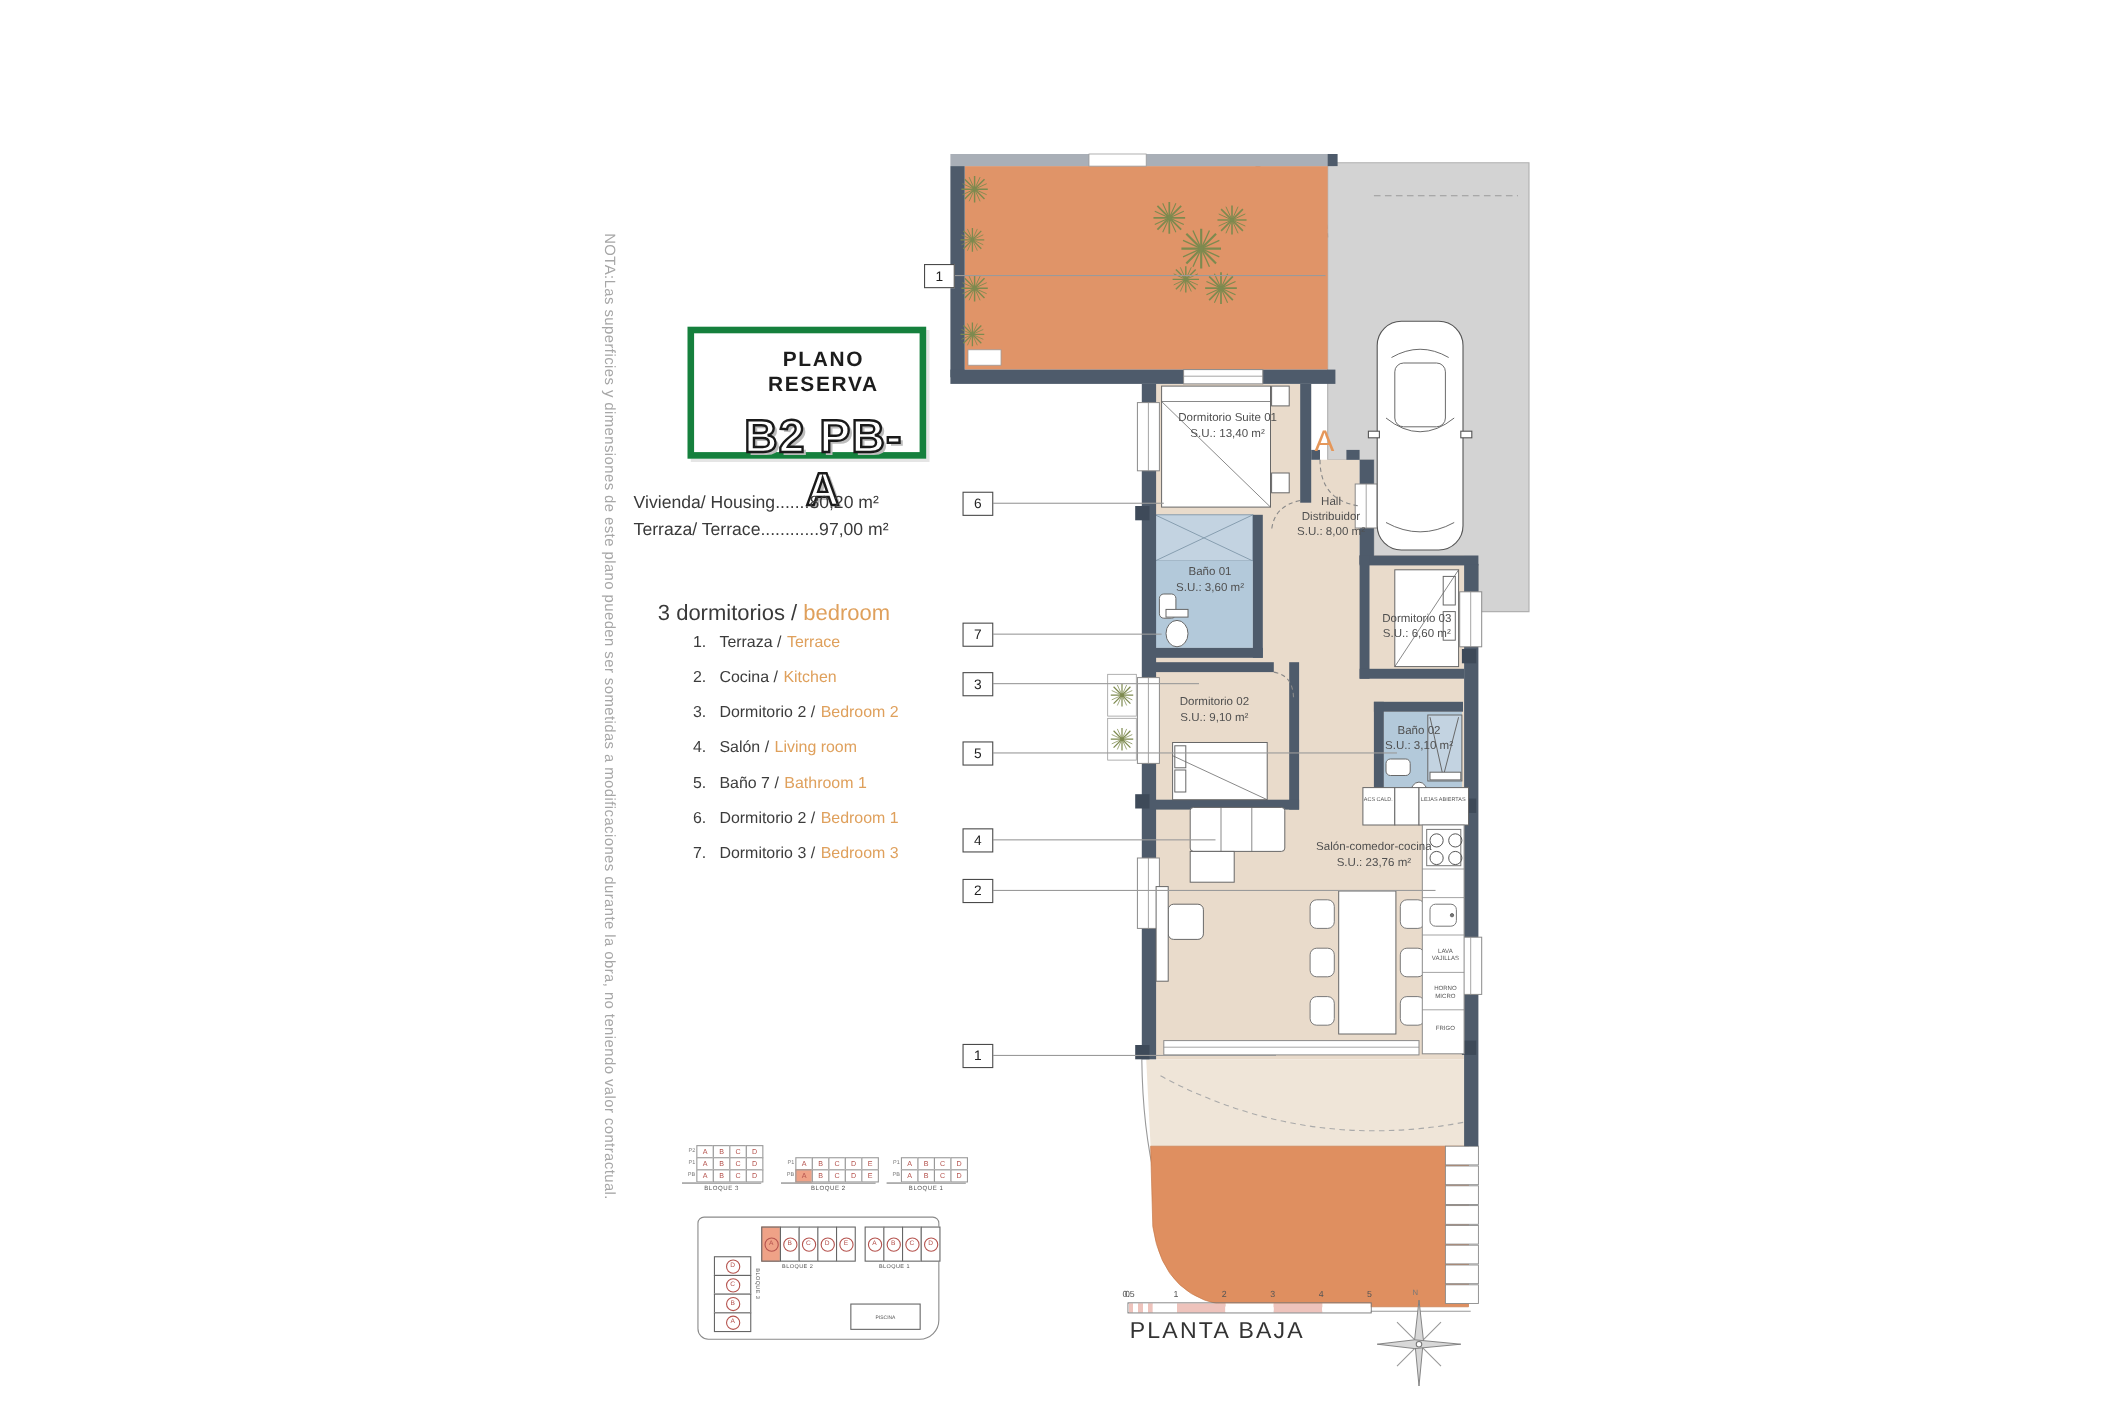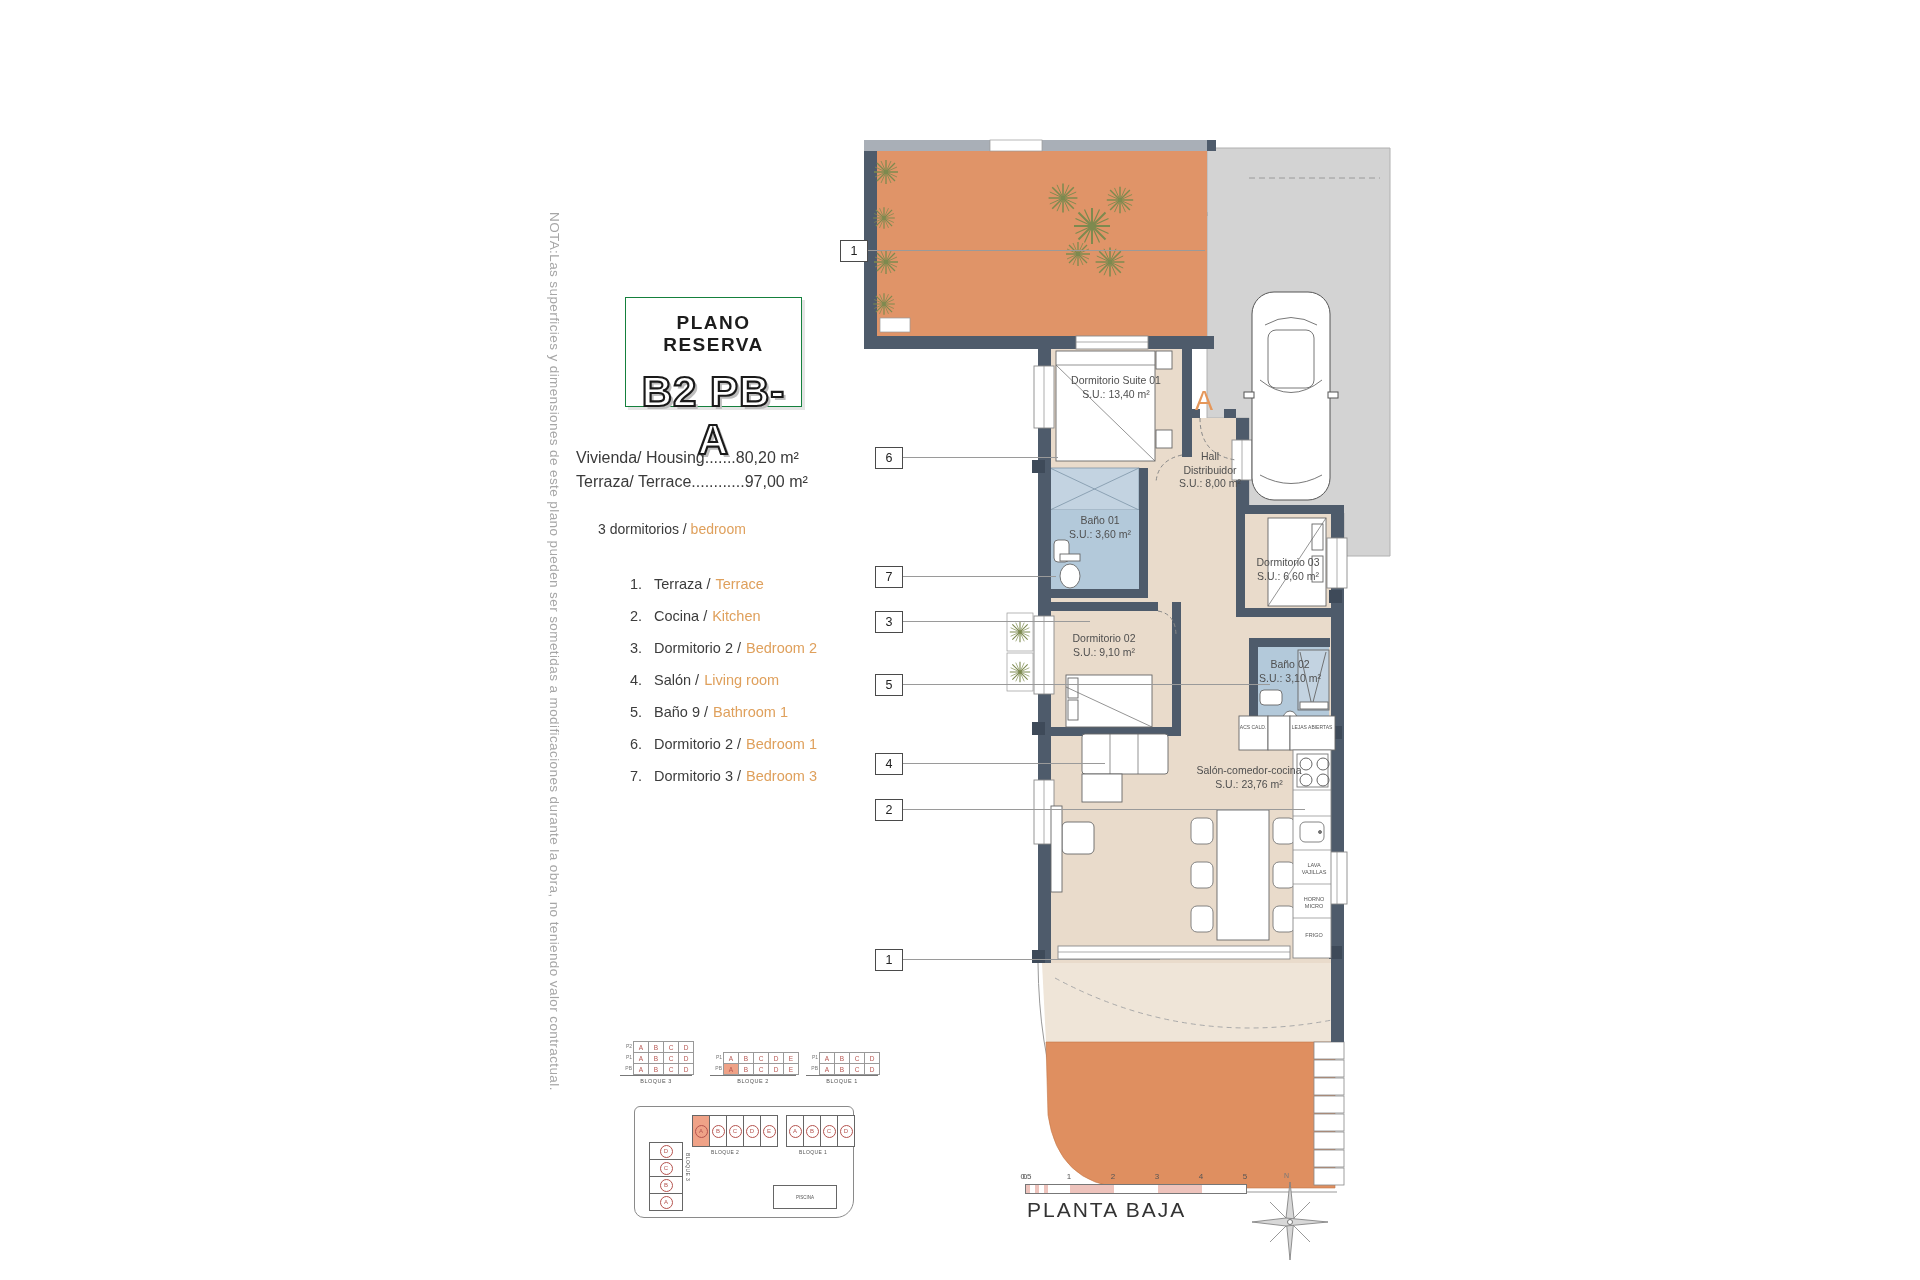--- a/index.html
+++ b/index.html
@@ -6,27 +6,27 @@
   .stage{position:relative;width:1920px;height:1280px;background:#ffffff;overflow:hidden;
          font-family:"Liberation Sans","DejaVu Sans",sans-serif;color:#3a3a3a;}
   .abs{position:absolute;}
 
   
   .vnote{position:absolute;left:547px;top:212px;height:900px;writing-mode:vertical-rl;
          font-size:13.5px;letter-spacing:.4px;color:#a6a6a6;}
 
   
   .titlebox{position:absolute;left:625px;top:297px;width:175px;height:108px;background:#fff;
-            border:1px solid #15803d;box-shadow:3px 3px 0 rgba(0,0,0,.10);text-align:center;}
+            border:6px solid #15803d;box-shadow:3px 3px 0 rgba(0,0,0,.10);text-align:center;padding-left:30px;}
   .titlebox .t1{margin-top:14px;font-size:19px;font-weight:600;letter-spacing:1.5px;color:#1c1c1c;}
   .titlebox .t2{margin-top:12px;font-size:42px;font-weight:700;letter-spacing:1px;color:#fff;
                 -webkit-text-stroke:2.2px #1a1a1a;text-shadow:3px 3px 0 #bdbdbd;}
 
   .areas{position:absolute;left:576px;top:446px;font-size:16px;line-height:1.5;color:#3a3a3a;}
-  .bedline{position:absolute;left:598px;top:521px;font-size:14px;color:#3a3a3a;}
+  .bedline{position:absolute;left:598px;top:547px;font-size:20px;color:#3a3a3a;}
   .orange{color:#dfa05c;}
 
   .legend{position:absolute;left:630px;top:576px;display:flex;flex-direction:column;gap:16px;
           font-size:14.5px;color:#3c3c3c;}
   .litem{display:flex;}
   .lnum{width:24px;}
   .les{margin-right:5px;}
   .len{color:#dfa05c;}
 
   
@@ -114,21 +114,21 @@
       <span class="les">Dormitorio 2 /</span>
       <span class="len">Bedroom 2</span>
     </div>
       <div class="litem">
       <span class="lnum">4.</span>
       <span class="les">Salón /</span>
       <span class="len">Living room</span>
     </div>
       <div class="litem">
       <span class="lnum">5.</span>
-      <span class="les">Baño 9 /</span>
+      <span class="les">Baño 7 /</span>
       <span class="len">Bathroom 1</span>
     </div>
       <div class="litem">
       <span class="lnum">6.</span>
       <span class="les">Dormitorio 2 /</span>
       <span class="len">Bedroom 1</span>
     </div>
       <div class="litem">
       <span class="lnum">7.</span>
       <span class="les">Dormitorio 3 /</span>

